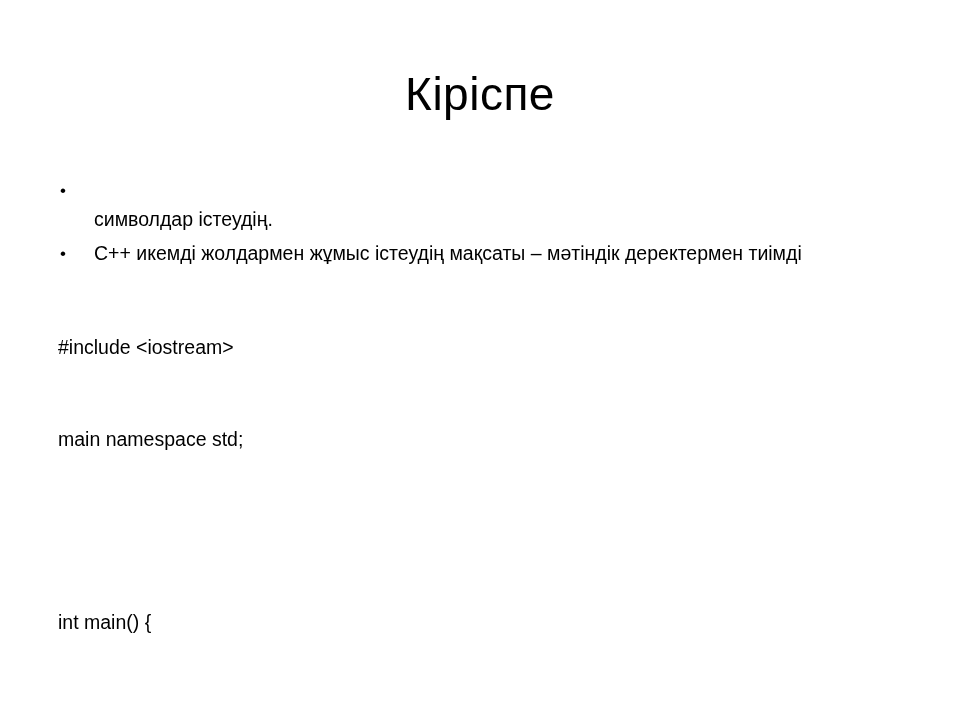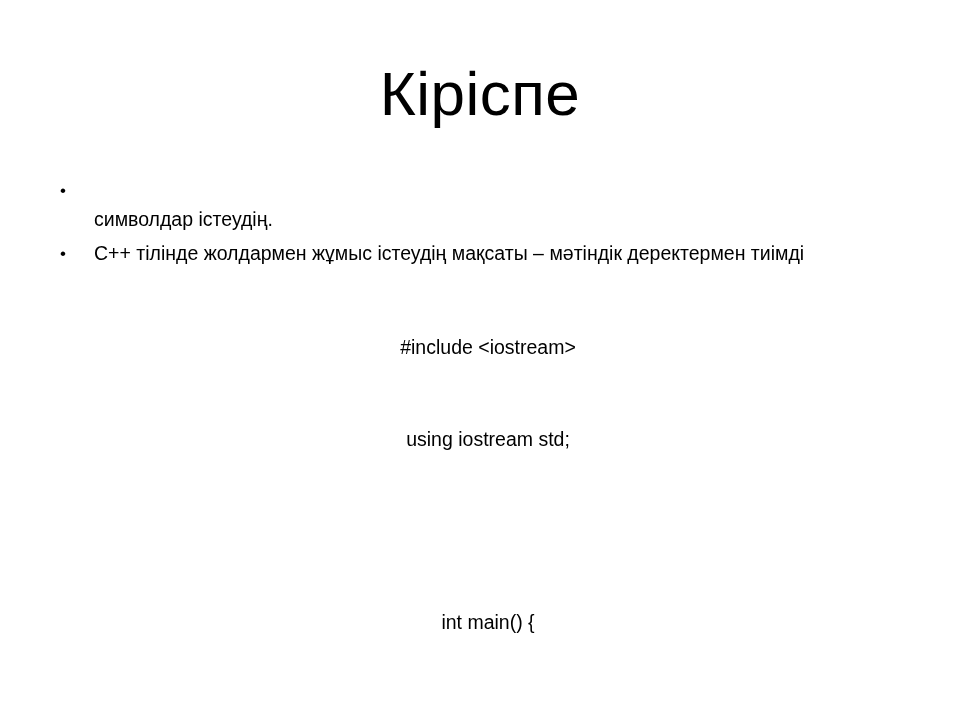--- a/index.html
+++ b/index.html
@@ -20,21 +20,21 @@
       left: 0; top: 0;
       width: 960px; height: 720px;
       background: #ffffff;
     }
     .title {
       position: absolute;
       left: 0;
       top: 62px;
       width: 960px;
       text-align: center;
-      font-size: 62px;
+      font-size: 46px;
       line-height: 64px;
       font-weight: normal;
       letter-spacing: 0.5px;
     }
     .content {
       position: absolute;
       left: 58px;
       top: 176px;
       width: 860px;
       font-size: 19.5px;
@@ -57,45 +57,44 @@
       font-size: 17px;
     }
     .code-block {
       margin-top: 2px;
       white-space: pre;
     }
     .code-line {
       display: block;
       height: 33.5px;
       line-height: 33.5px;
-      text-align: center;
     }
   </style>
 </head>
 <body>
 
 <div class="slide">
   <div class="title">Кіріспе</div>
 
   <div class="content">
     <ul class="bullet-list">
       <li class="bullet-item">
         <span class="bullet-dot">•</span>
         <br>
         <span>символдар істеудің.</span>
       </li>
       <li class="bullet-item">
         <span class="bullet-dot">•</span>
-        <span>С++ тілінде жолдармен жұмыс істеудің мақсаты – мәтіндік деректермен тиімді</span><br>
+        <span>С++ икемді жолдармен жұмыс істеудің мақсаты – мәтіндік деректермен тиімді</span><br>
       </li>
     </ul>
 
     <div class="code-block">
       <span class="code-line">#include &lt;iostream&gt;</span>
-      <span class="code-line">using iostream std;</span>
+      <span class="code-line">main namespace std;</span>
       <span class="code-line"></span>
       <span class="code-line">int main() {</span>
       
       
       
       
     </div>
   </div>
 </div>
 

